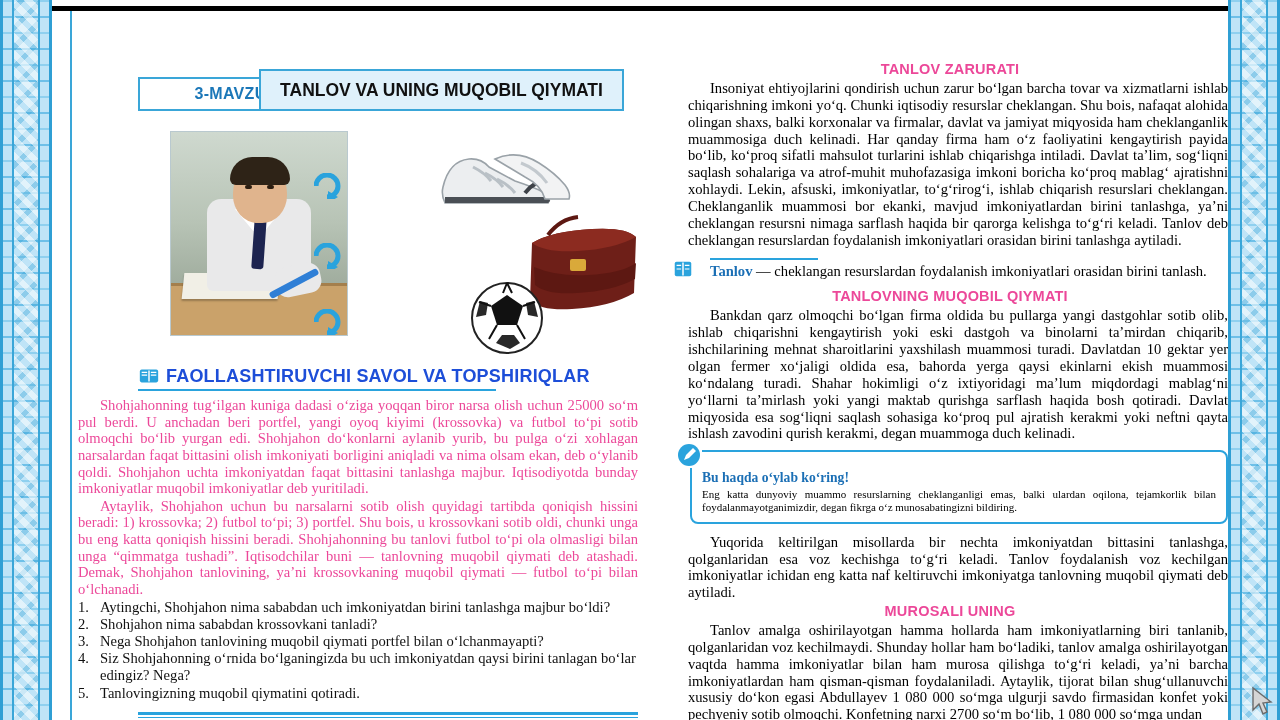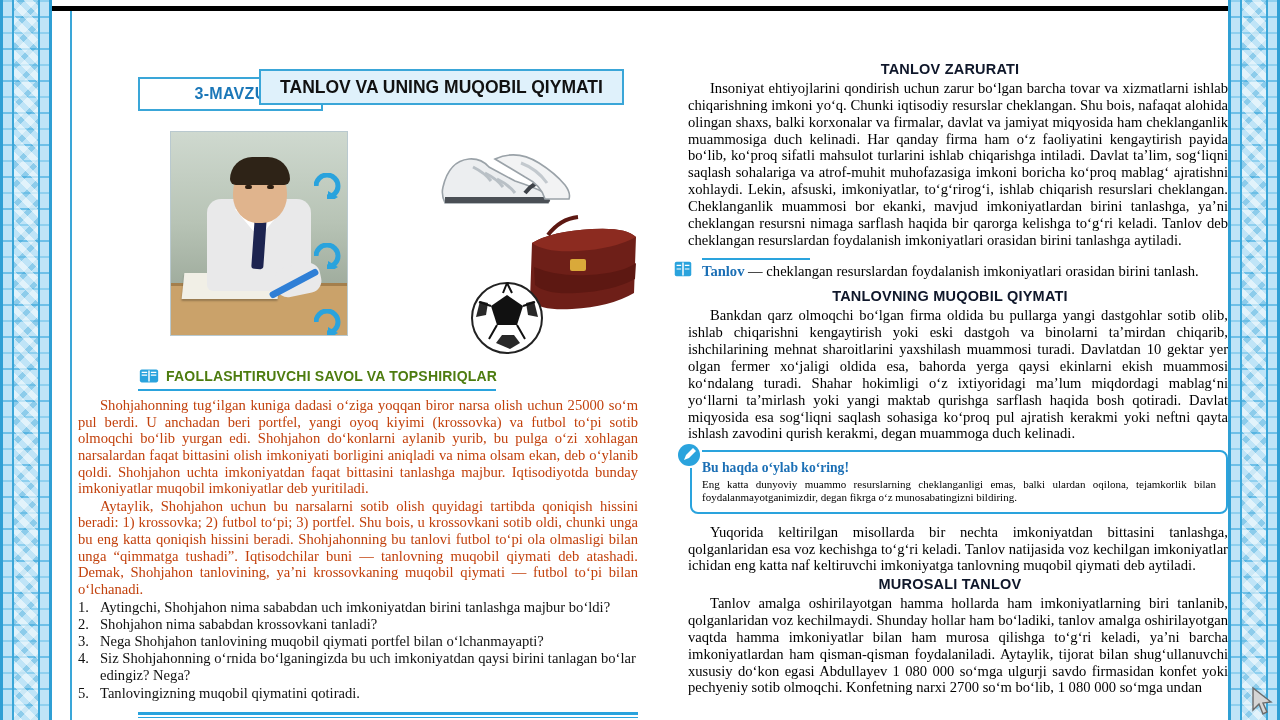--- a/index.html
+++ b/index.html
@@ -43,21 +43,21 @@
 
   
   .head-row { position:relative; height:46px; margin-top:66px; }
   .mavzu-chip {
     position:absolute; left:60px; top:0; width:185px; height:34px;
     border:2px solid #3aa6d8; background:#fff;
     display:flex; align-items:center; justify-content:center;
   }
   .mavzu-chip span { color:#1b77b8; font-family:"Liberation Sans", sans-serif; font-weight:bold; font-size:16px; letter-spacing:.3px;}
   .title-chip {
-    position:absolute; left:181px; top:-8px; width:365px; height:36px;
+    position:absolute; left:181px; top:-8px; width:365px; height:42px;
     border:2px solid #3aa6d8; background:#dff1fb;
     display:flex; align-items:center; justify-content:center;
   }
   .title-chip span {
     font-family:"Liberation Sans", sans-serif; font-weight:bold; font-size:17.5px; color:#111;
   }
 
   
   .illus { position:relative; height:230px; margin-top:8px; }
   .photo {
@@ -80,52 +80,52 @@
 
   .arrow { position:absolute; width:28px; height:26px; }
   .arrow svg { width:100%; height:100%; }
   .shoe { position:absolute; left:355px; top:10px; width:150px; height:70px; }
   .bag { position:absolute; left:440px; top:78px; width:130px; height:110px; }
   .ball { position:absolute; left:392px; top:150px; width:74px; height:74px; }
 
   
   .sec-head { display:flex; align-items:center; gap:6px; margin:4px 0 2px 60px; }
   .sec-head .label {
-    font-family:"Liberation Sans", sans-serif; font-weight:bold; font-size:14px;
-    color:#4d7c0f; letter-spacing:.2px;
+    font-family:"Liberation Sans", sans-serif; font-weight:bold; font-size:18px;
+    color:#1d4ed8; letter-spacing:.2px;
   }
   .underline-blue { margin:0 0 6px 60px; height:2px; background:#2aa3dd; width:358px; }
 
   .ic { width:22px; height:22px; flex:0 0 22px; }
 
   p.body {
     font-size:14.6px; line-height:1.14; text-align:justify; margin:0 0 1px 0;
-    color:#c2410c;
+    color:#ec4899;
   }
   p.body.indent { text-indent:22px; }
   ol.qlist { margin:0; padding:0; list-style:none; }
   ol.qlist li { font-size:14.6px; line-height:1.18; color:#111; padding-left:22px; position:relative; }
   ol.qlist li .num { position:absolute; left:0; }
 
   .rule-thick { height:3px; background:#2aa3dd; margin:10px 0 2px 60px; width:500px; }
   .rule-thin { height:1px; background:#2aa3dd; margin:2px 0 8px 60px; width:500px; }
   .def-term { color:#1b6fb5; font-weight:bold; }
 
   
   .r-title {
-    text-align:center; color:#0f172a; font-family:"Liberation Sans", sans-serif;
+    text-align:center; color:#ec4899; font-family:"Liberation Sans", sans-serif;
     font-weight:bold; font-size:14.5px; margin:0 0 3px 0; letter-spacing:.2px;
   }
   .r-para { font-size:14.6px; line-height:1.155; text-align:justify; text-indent:22px; margin:0 0 2px 16px; }
-  .r-def { display:flex; gap:8px; margin:10px 0 8px 0; }
+  .r-def { display:flex; gap:16px; margin:10px 0 8px 0; }
   .r-def .txt { font-size:14.6px; line-height:1.16; text-align:justify; }
   .r-def .bar { width:108px; height:2px; background:#2aa3dd; margin-bottom:3px;}
 
   .callout {
-    border:2px solid #2aa3dd; border-radius:8px; padding:8px 10px 8px 10px;
+    border:2px solid #2aa3dd; border-radius:8px; padding:18px 10px 8px 10px;
     margin:8px 0 10px 18px; position:relative; background:#fff;
   }
   .callout .chead { color:#1b6fb5; font-weight:bold; font-size:13.6px; font-family:"Liberation Serif", serif; margin-bottom:2px;}
   .callout .ctext { font-size:11px; line-height:1.16; text-align:justify; }
   .callout .pin { position:absolute; left:-16px; top:-10px; width:26px; height:26px; background:#fff; }
   .mouse { position:absolute; right:6px; bottom:4px; width:24px; height:30px; }
 </style>
 </head>
 <body>
 
@@ -278,23 +278,23 @@
       <span class="pin">
         <svg viewBox="0 0 26 26">
             <circle cx="13" cy="13" r="11" fill="#2aa3dd"></circle>
             <path d="M8 18 l2 -5 7 -7 3 3 -7 7z" fill="#fff"></path>
           </svg>
       </span>
       <div class="chead">Bu haqda o‘ylab ko‘ring!</div>
       <div class="ctext">Eng katta dunyoviy muammo resurslarning cheklanganligi emas, balki ulardan oqilona, tejamkorlik bilan foydalanmayotganimizdir, degan fikrga o‘z munosabatingizni bildiring.</div>
     </div>
 
-    <p class="r-para">Yuqorida keltirilgan misollarda bir nechta imkoniyatdan bittasini tanlashga, qolganlaridan esa voz kechishga to‘g‘ri keladi. Tanlov natijasida voz kechilgan imkoniyatlar ichidan eng katta naf keltiruvchi imkoniyatga tanlovning muqobil qiymati deb aytiladi.</p>
-
-    <div class="r-title">MUROSALI TANLOV</div>
+    <p class="r-para">Yuqorida keltirilgan misollarda bir nechta imkoniyatdan bittasini tanlashga, qolganlaridan esa voz kechishga to‘g‘ri keladi. Tanlov foydalanish voz kechilgan imkoniyatlar ichidan eng katta naf keltiruvchi imkoniyatga tanlovning muqobil qiymati deb aytiladi.</p>
+
+    <div class="r-title">MUROSALI UNING</div>
     <p class="r-para">Tanlov amalga oshirilayotgan hamma hollarda ham imkoniyatlarning biri tanlanib, qolganlaridan voz kechilmaydi. Shunday hollar ham bo‘ladiki, tanlov amalga oshirilayotgan vaqtda hamma imkoniyatlar bilan ham murosa qilishga to‘g‘ri keladi, ya’ni barcha imkoniyatlardan ham qisman-qisman foydalaniladi. Aytaylik, tijorat bilan shug‘ullanuvchi xususiy do‘kon egasi Abdullayev 1 080 000 so‘mga ulgurji savdo firmasidan konfet yoki pechyeniy sotib olmoqchi. Konfetning narxi 2700 so‘m bo‘lib, 1 080 000 so‘mga undan</p>
   </div>
 </div>
 
 <div class="mouse">
   <svg viewBox="0 0 24 30">
       <path d="M3 2 L3 24 L9 18 L13 28 L17 26 L13 17 L21 16 Z" fill="#d5d5d5" stroke="#6a6a6a" stroke-width="1.4"></path>
     </svg>
 </div>
 

